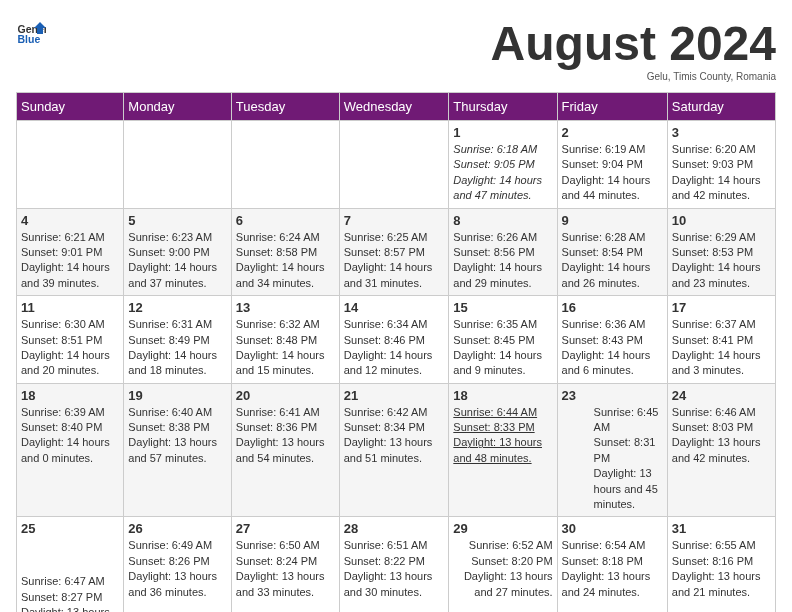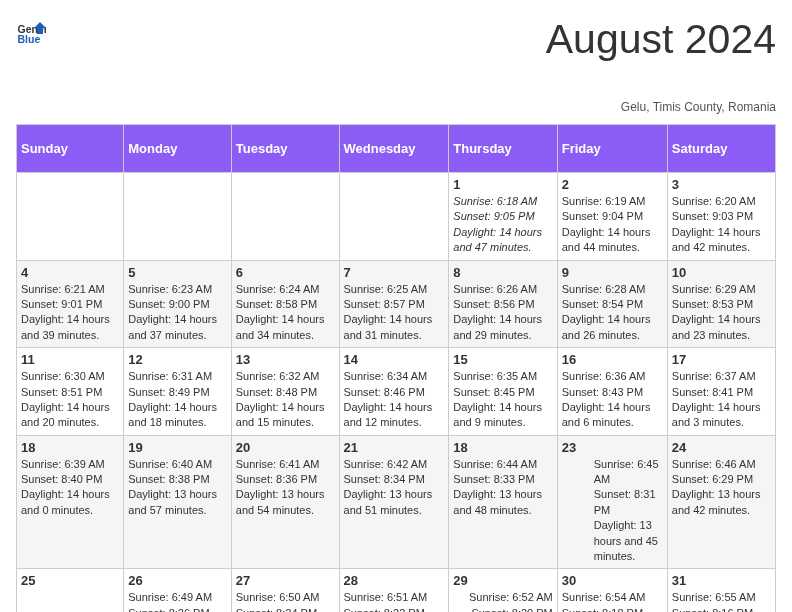--- a/index.html
+++ b/index.html
@@ -22,41 +22,40 @@
       gap: 4px;
     }
     .logo-icon {
       width: 30px;
       height: 30px;
     }
     .title-section {
       text-align: right;
     }
     .month-year {
-      font-size: 41px;
-      font-weight: normal;
+      font-size: 48px;
+      font-weight: bold;
       color: #333;
     }
     .location {
-      font-size: 12px;
+      font-size: 10px;
       color: #555;
-      margin-top: 37px;
     }
     .calendar {
       width: 100%;
       border-collapse: collapse;
       font-size: 11px;
     }
     .calendar th {
-      background-color: #8b5cf6;
+      background-color: #701a75;
       color: #fff;
-      padding: 16px 4px;
+      padding: 6px 4px;
       text-align: left;
       font-size: 13px;
-      font-weight: bold;
+      font-weight: normal;
       border: 1px solid #ccc;
     }
     .calendar td {
       border: 1px solid #ccc;
       padding: 4px;
       vertical-align: top;
       width: 113px;
       min-height: 80px;
       background: #fff;
     }
@@ -240,34 +239,34 @@
 Daylight: 13 hours and 54 minutes.</div>
         </td>
         <td>
           <span class="day-num">21</span>
           <div class="day-info" style="white-space: pre-line;">Sunrise: 6:42 AM
 Sunset: 8:34 PM
 Daylight: 13 hours and 51 minutes.</div>
         </td>
         <td>
           <span class="day-num">18</span>
-          <div class="day-info" style="white-space: pre-line;">Sunrise: 6:44 AM
+          <div class="day-info" style="white-space: pre-line; text-decoration: underline;">Sunrise: 6:44 AM
 Sunset: 8:33 PM
 Daylight: 13 hours and 48 minutes.</div>
         </td>
         <td>
           <span class="day-num">23</span>
           <div class="day-info" style="white-space: pre-line; margin-left: 32px;">Sunrise: 6:45 AM
 Sunset: 8:31 PM
 Daylight: 13 hours and 45 minutes.</div>
         </td>
         <td>
           <span class="day-num">24</span>
           <div class="day-info" style="white-space: pre-line;">Sunrise: 6:46 AM
-Sunset: 6:29 PM
+Sunset: 8:03 PM
 Daylight: 13 hours and 42 minutes.</div>
         </td>
       </tr>
       <tr>
         <td>
           <span class="day-num">25</span>
           <div class="day-info" style="white-space: pre-line; margin-top: 38px;">Sunrise: 6:47 AM
 Sunset: 8:27 PM
 Daylight: 13 hours and 39 minutes.</div>
         </td>

